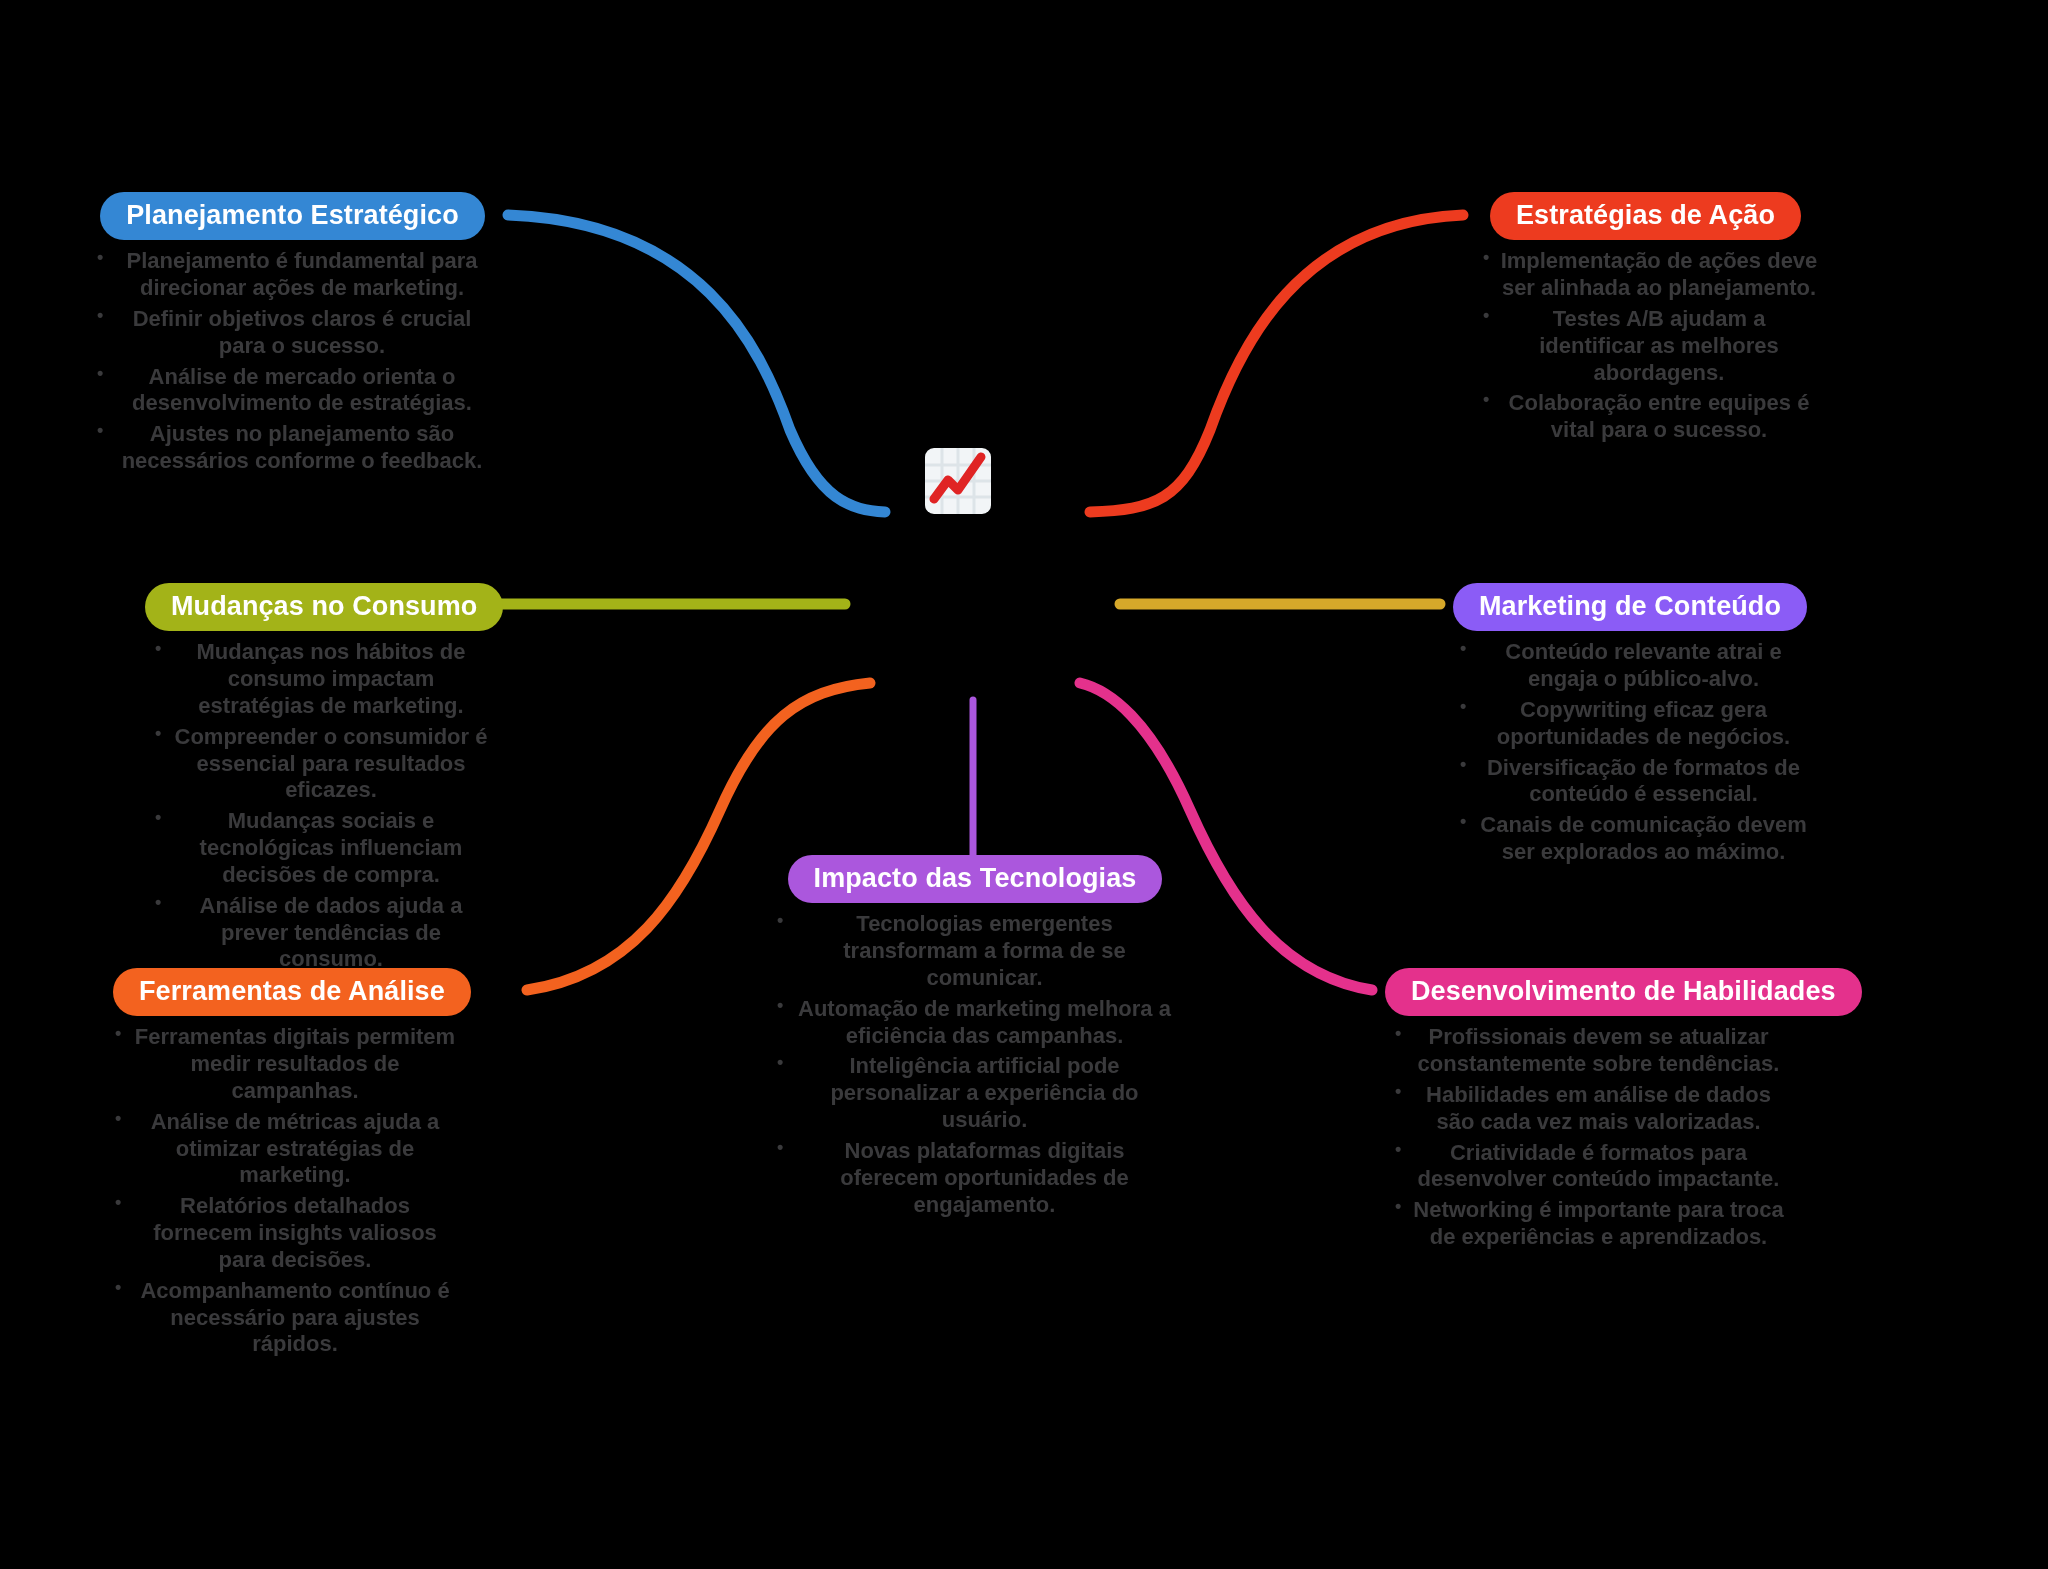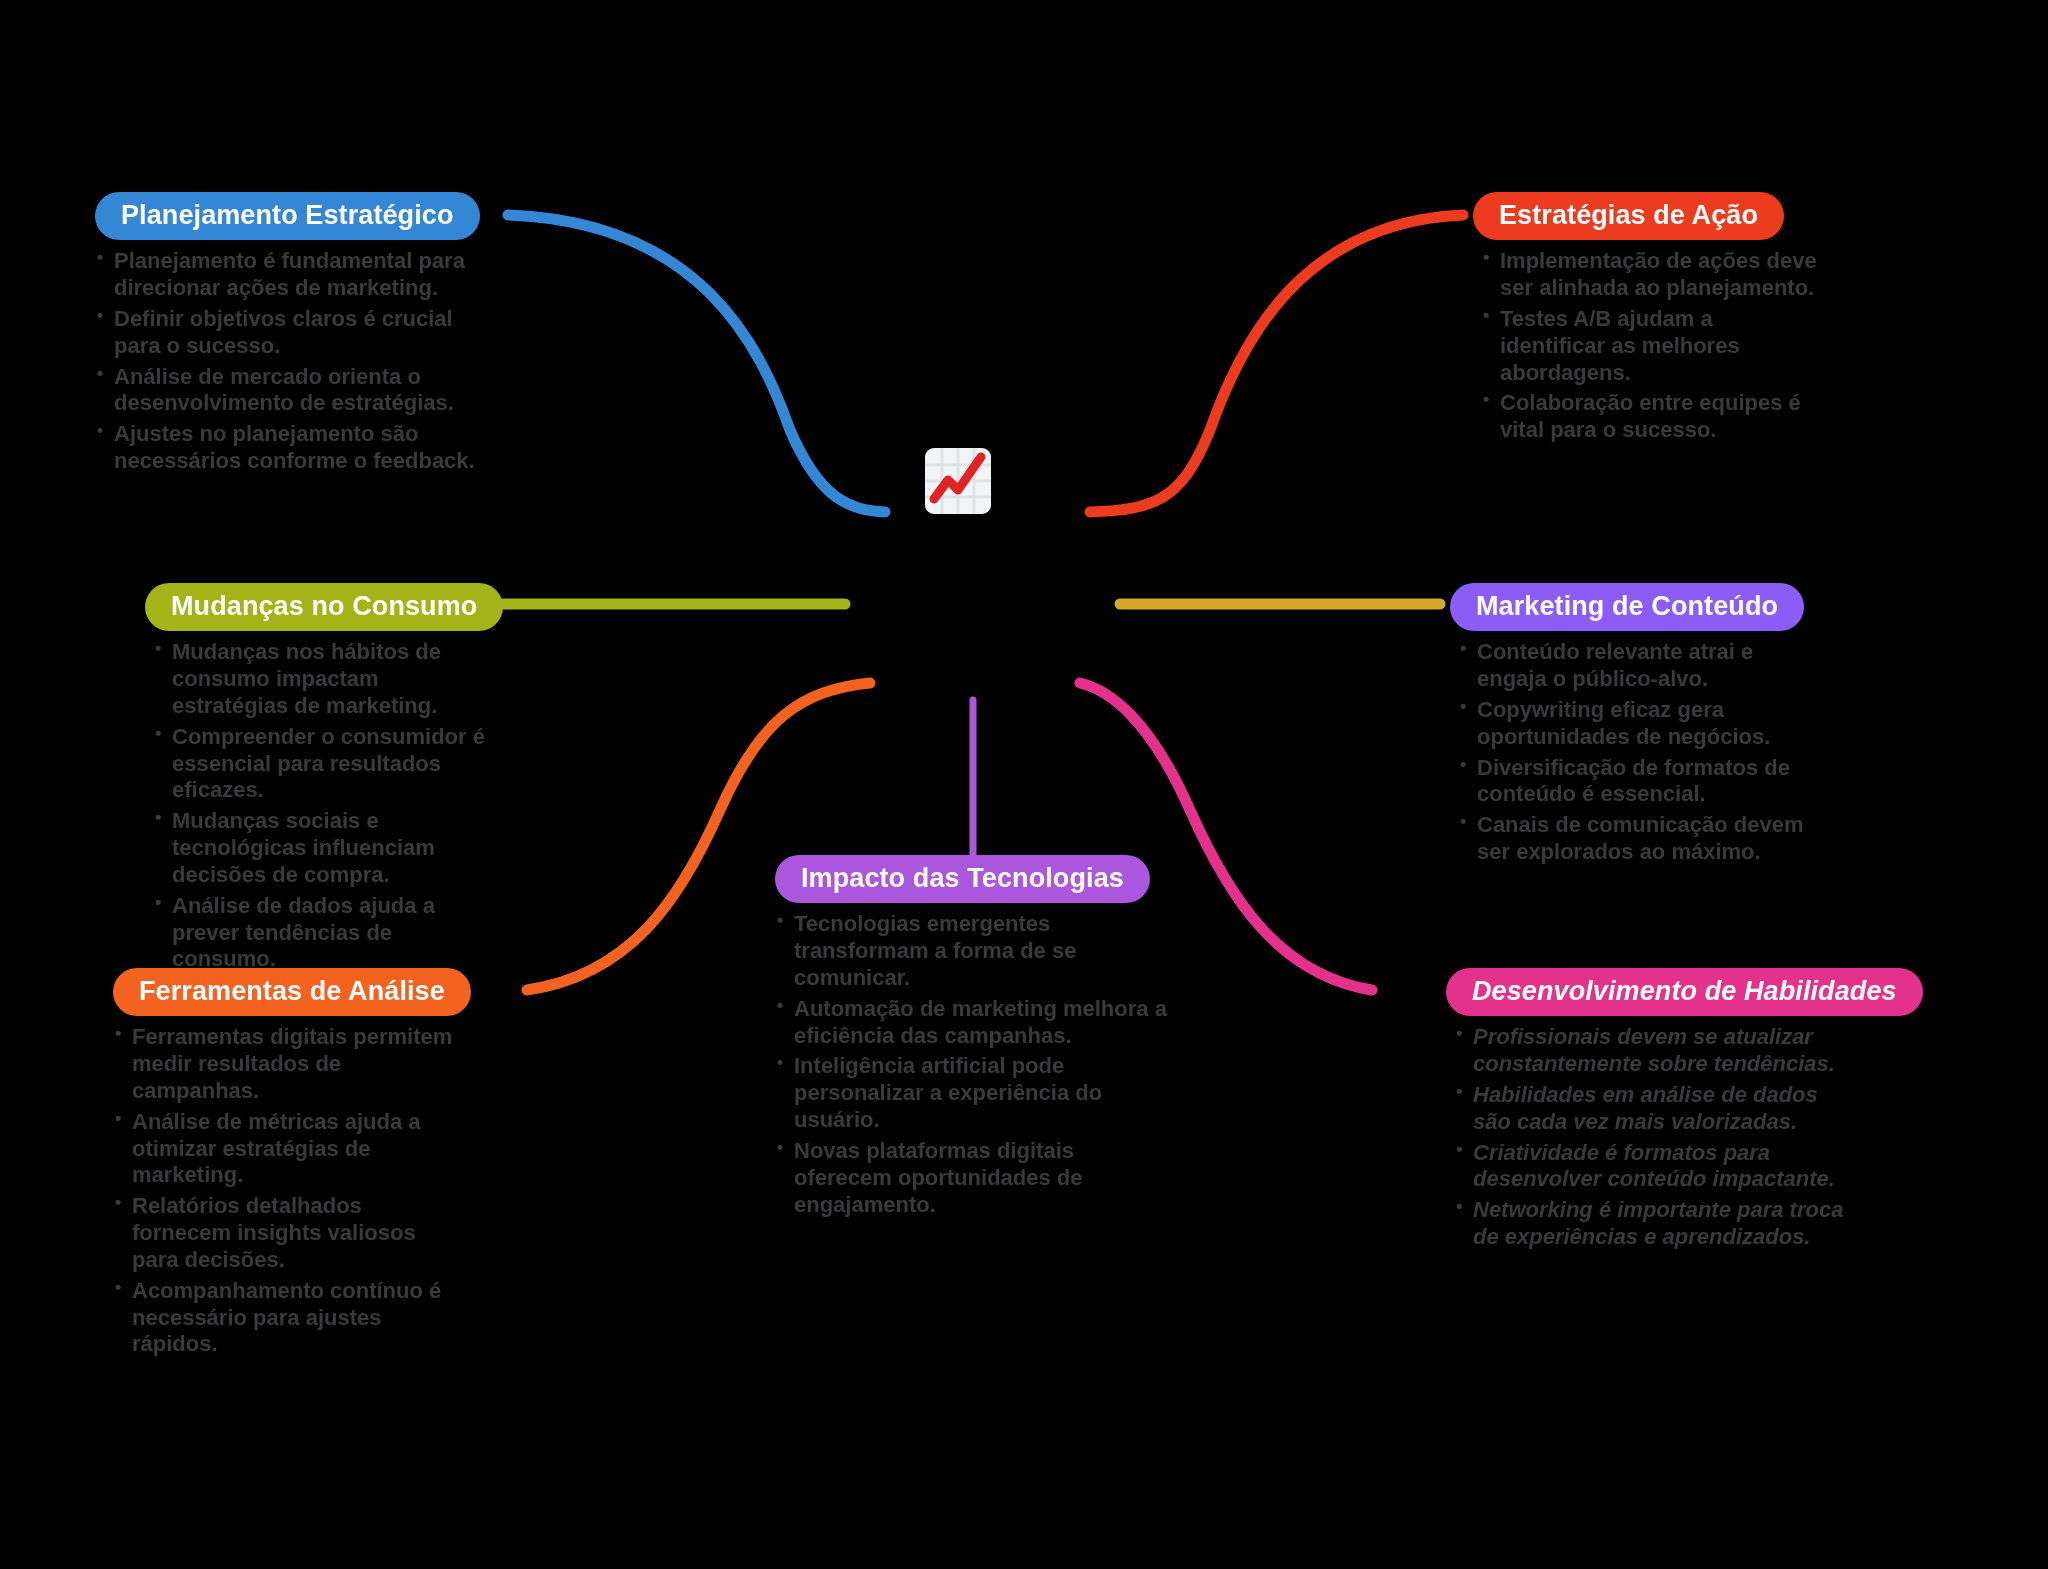--- a/index.html
+++ b/index.html
@@ -13,20 +13,21 @@
     position: relative;
     overflow: hidden;
     font-family: "Liberation Sans", sans-serif;
   }
 
   #canvas {
     position: absolute;
     left: 0; top: 0;
     width: 1684px;
     height: 1569px;
+    text-align: center;
   }
 
   #connectors {
     position: absolute;
     left: 0; top: 0;
     width: 2048px;
     height: 1569px;
     pointer-events: none;
   }
 
@@ -70,21 +71,21 @@
     color: #3a3a3c;
     font-size: 18px;
   }
 
   
   #node-planejamento       { left: 95px;   top: 192px;  width: 395px; }
   #node-estrategias        { left: 1473px; top: 192px;  width: 345px; }
   #node-mudancas           { left: 145px;  top: 583px;  width: 345px; }
   #node-marketing          { left: 1450px; top: 583px;  width: 360px; }
   #node-ferramentas        { left: 113px;  top: 968px;  width: 345px; }
-  #node-habilidades        { left: 1446px; top: 968px;  width: 400px; font-style: italic; }
+  #node-habilidades        { left: 1385px; top: 968px;  width: 400px; }
   #node-tecnologias        { left: 775px;  top: 855px;  width: 400px; }
 
   #node-mudancas .node-bullets,
   #node-marketing .node-bullets,
   #node-habilidades .node-bullets,
   #node-estrategias .node-bullets { margin-left: 8px; }
 
   
   #central-icon {
     position: absolute;

